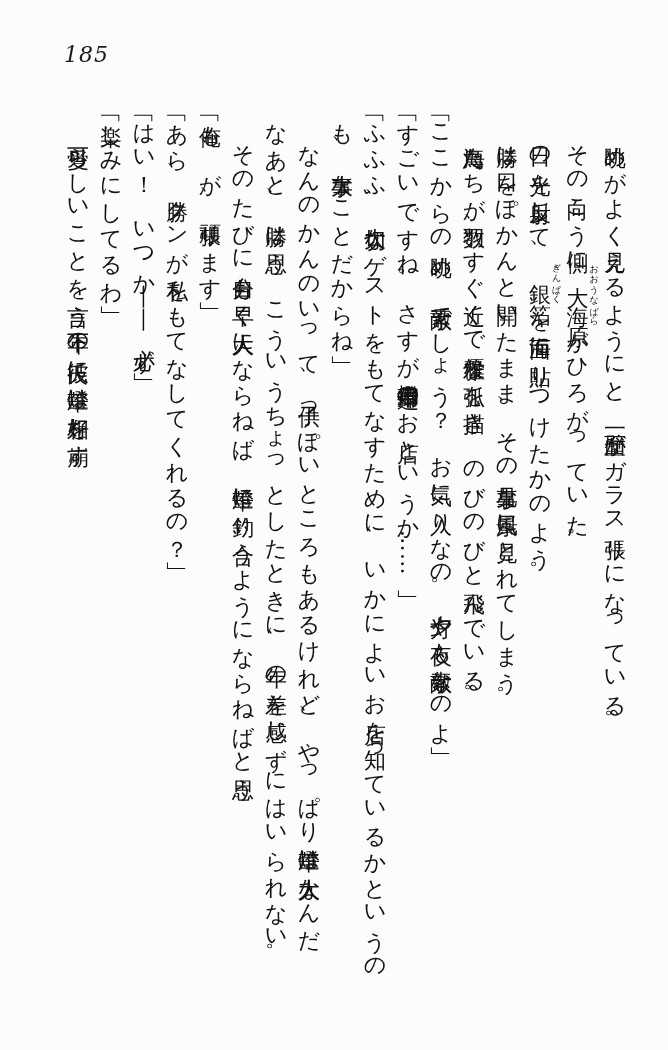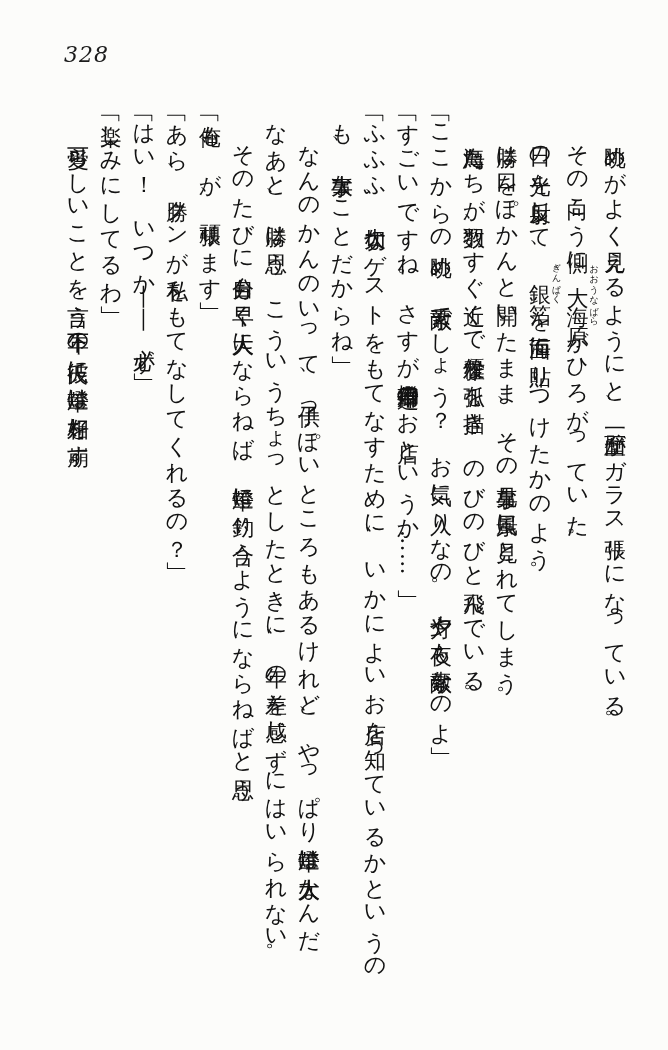--- a/index.html
+++ b/index.html
@@ -47,21 +47,21 @@
   ruby rt {
     font-size: 9px;
     letter-spacing: 0;
     font-family: "DejaVu Serif", "Liberation Serif", serif;
   }
 </style>
 </head>
 <body>
 
 <div class="page">
-  <span class="page-number">328</span>
+  <span class="page-number">185</span>
 
   <div class="text-area">
       <p class="line indent">眺めがよく見えるようにと、壁一面がガラス張りになっている。</p>
       <p class="line indent">その向こう側に<ruby>大海原<rt>おおうなばら</rt></ruby>がひろがっていた。</p>
       <p class="line indent">日の光を反射して、<ruby>銀箔<rt>ぎんぱく</rt></ruby>を海面に貼りつけたかのよう。</p>
       <p class="line indent">勝は口をぽかんと開いたまま、その見事な風景に見とれてしまう。</p>
       <p class="line indent">海鳥たちが数羽、すぐ近くで優雅な弧を描き、のびのびと飛んでいる。</p>
       <p class="line">「ここからの眺め、素敵でしょう？　お気に入りなの。夕方や夜も素敵なのよ」</p>
       <p class="line">「すごいですね。さすが燈華御用達のお店というか……」</p>
       <p class="line">「ふふふ、大切なゲストをもてなすために、いかによいお店を知っているかというの</p>

